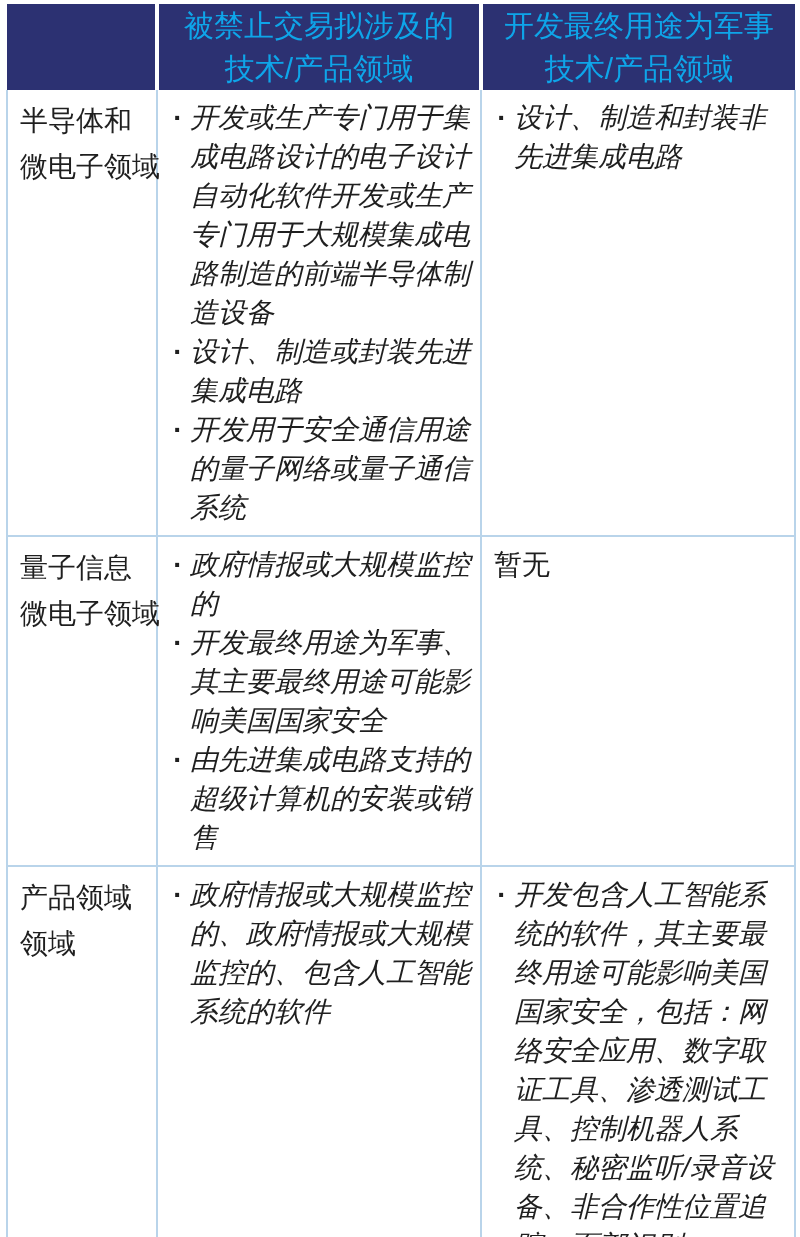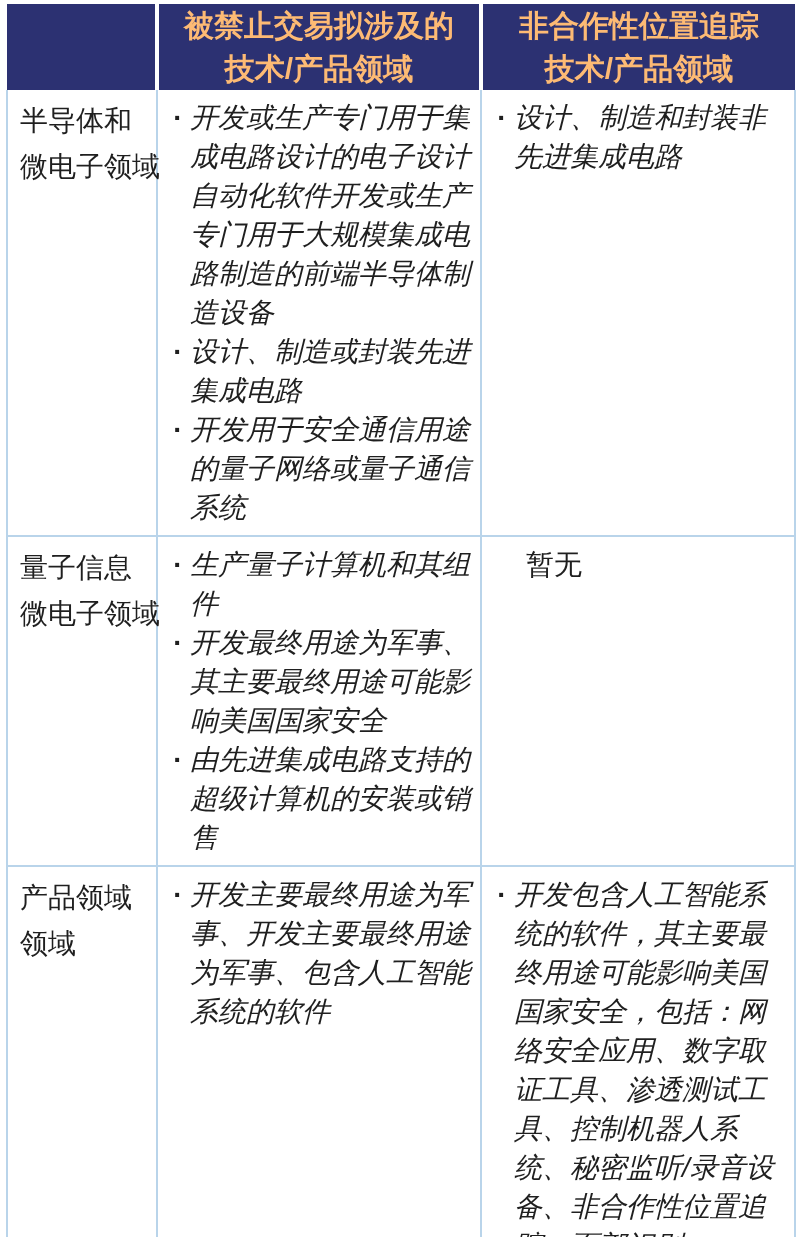--- a/index.html
+++ b/index.html
@@ -19,22 +19,22 @@
   table{
     border-collapse:collapse;
     table-layout:fixed;
     width:788px;
   }
   col.c1{width:150px;}
   col.c2{width:324px;}
   col.c3{width:314px;}
   thead th{
     background:var(--header-bg);
-    color:#fdba74;
-    font-weight:bold;
+    color:#0ea5e9;
+    font-weight:normal;
     font-size:30px;
     line-height:43px;
     text-align:center;
     vertical-align:middle;
     height:64px;
     border:0;
     padding:0;
   }
   thead th + th{border-left:4px solid #ffffff;}
   tbody td{
@@ -46,21 +46,21 @@
   }
   tbody tr:first-child td{border-top:0;}
   td.area-label{padding:8px 4px 8px 12px;}
   td.area-label .lbl-line{white-space:nowrap;line-height:46px;}
   .bullet{display:flex;align-items:flex-start;}
   .bullet .dot{
     flex:none;width:24px;text-align:center;
     font-weight:bold;
   }
   .bullet .txt{flex:1;min-width:0;font-style:italic;}
-  .plain-text{padding-left:4px;margin-left:32px;}
+  .plain-text{padding-left:4px;}
   td.r1{height:443px;}
   td.r2{height:235px;}
   td.r3{height:360px;}
 </style>
 </head>
 <body>
 
 <div class="table-wrap">
   <table>
     <colgroup>
@@ -69,21 +69,21 @@
         <col class="c3">
     </colgroup>
     <thead>
       <tr>
         <th></th>
         <th>
           <div>被禁止交易拟涉及的</div>
           <div>技术/产品领域</div>
         </th>
         <th>
-          <div>非合作性位置追踪</div>
+          <div>开发最终用途为军事</div>
           <div>技术/产品领域</div>
         </th>
       </tr>
     </thead>
     <tbody>
 
       <tr>
         <td class="area-label r1">
           <div class="lbl-line">半导体和</div>
           <div class="lbl-line">微电子领域</div>
@@ -111,21 +111,21 @@
       </tr>
 
       <tr>
         <td class="area-label r2">
           <div class="lbl-line">量子信息</div>
           <div class="lbl-line">微电子领域</div>
         </td>
         <td class="r2">
           <div class="bullet">
             <span class="dot">·</span>
-            <span class="txt">生产量子计算机和其组件</span>
+            <span class="txt">政府情报或大规模监控的</span>
           </div>
           <div class="bullet">
             <span class="dot">·</span>
             <span class="txt">开发最终用途为军事、其主要最终用途可能影响美国国家安全</span>
           </div>
           <div class="bullet">
             <span class="dot">·</span>
             <span class="txt">由先进集成电路支持的超级计算机的安装或销售</span>
           </div>
         </td>
@@ -135,21 +135,21 @@
       </tr>
 
       <tr>
         <td class="area-label r3">
           <div class="lbl-line">产品领域</div>
           <div class="lbl-line">领域</div>
         </td>
         <td class="r3">
           <div class="bullet">
             <span class="dot">·</span>
-            <span class="txt">开发主要最终用途为军事、开发主要最终用途为军事、包含人工智能系统的软件</span>
+            <span class="txt">政府情报或大规模监控的、政府情报或大规模监控的、包含人工智能系统的软件</span>
           </div>
         </td>
         <td class="r3">
           <div class="bullet">
             <span class="dot">·</span>
             <span class="txt">开发包含人工智能系统的软件，其主要最终用途可能影响美国国家安全，包括：网络安全应用、数字取证工具、渗透测试工具、控制机器人系统、秘密监听/录音设备、非合作性位置追踪、面部识别</span>
           </div>
         </td>
       </tr>
     </tbody>

